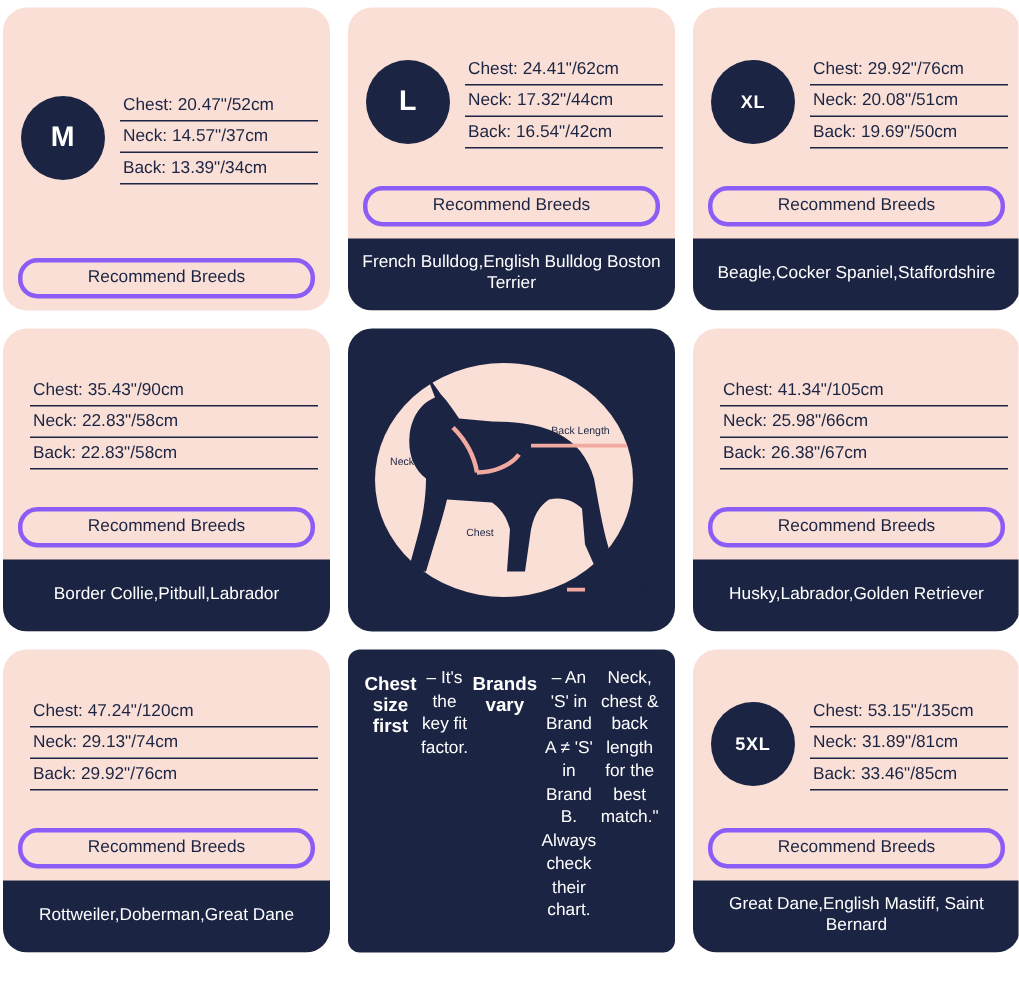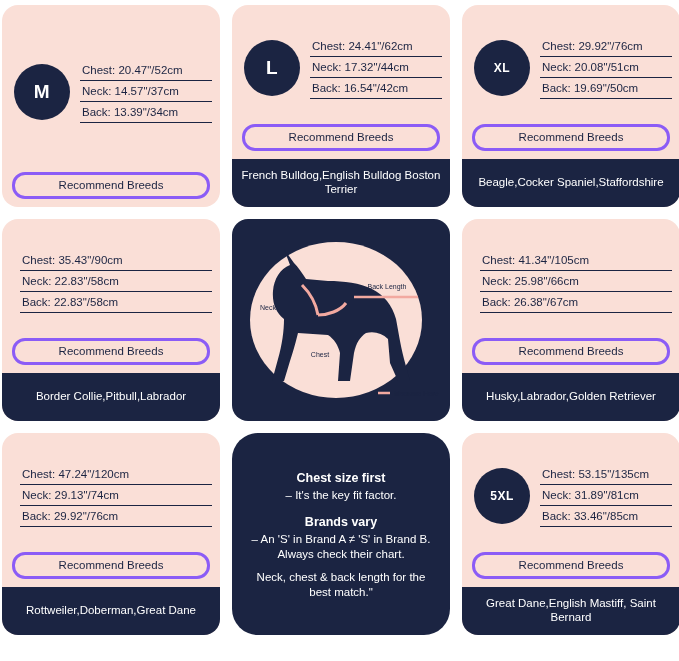--- a/index.html
+++ b/index.html
@@ -94,26 +94,26 @@
   
   .dog-card {
     border-radius: 16px;
     background: #1b2442;
     position: relative;
     overflow: hidden;
   }
   .dog-card svg { display: block; }
   
   .tips-card {
-    border-radius: 26px;
+    border-radius: 8px;
     background: #1b2442;
     color: #ffffff;
     padding: 12px 14px;
     display: flex;
-    flex-direction: column;
+    flex-direction: row;
     justify-content: center;
     gap: 3px;
     text-align: center;
   }
   .tip-head { font-size: 12.5px; font-weight: bold; margin-top: 4px; }
   .tip-body { font-size: 11.5px; line-height: 1.35; }
   .tip-body.first { margin-bottom: 4px; }
 </style>
 </head>
 <body>

